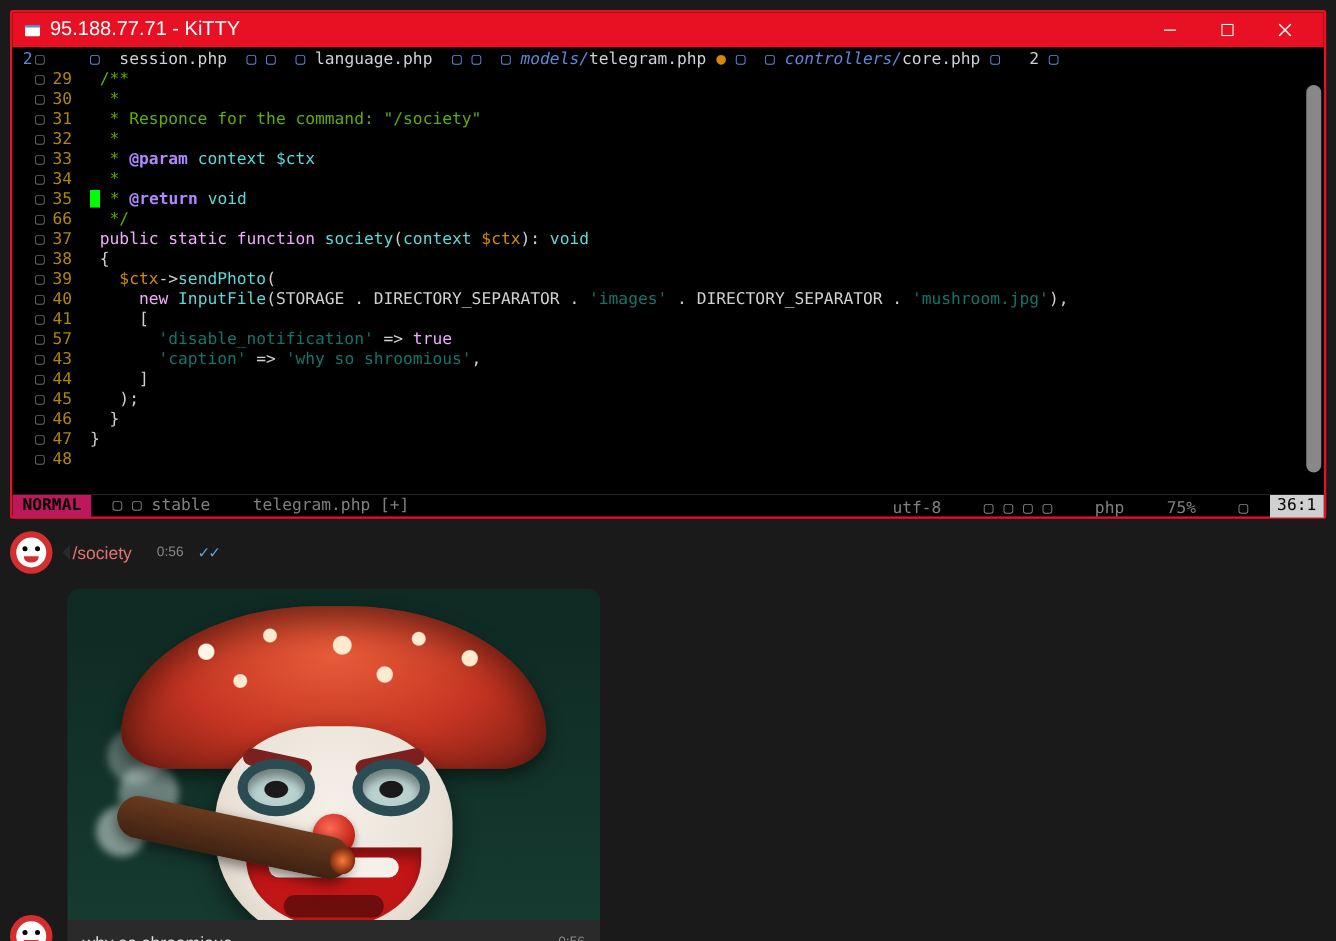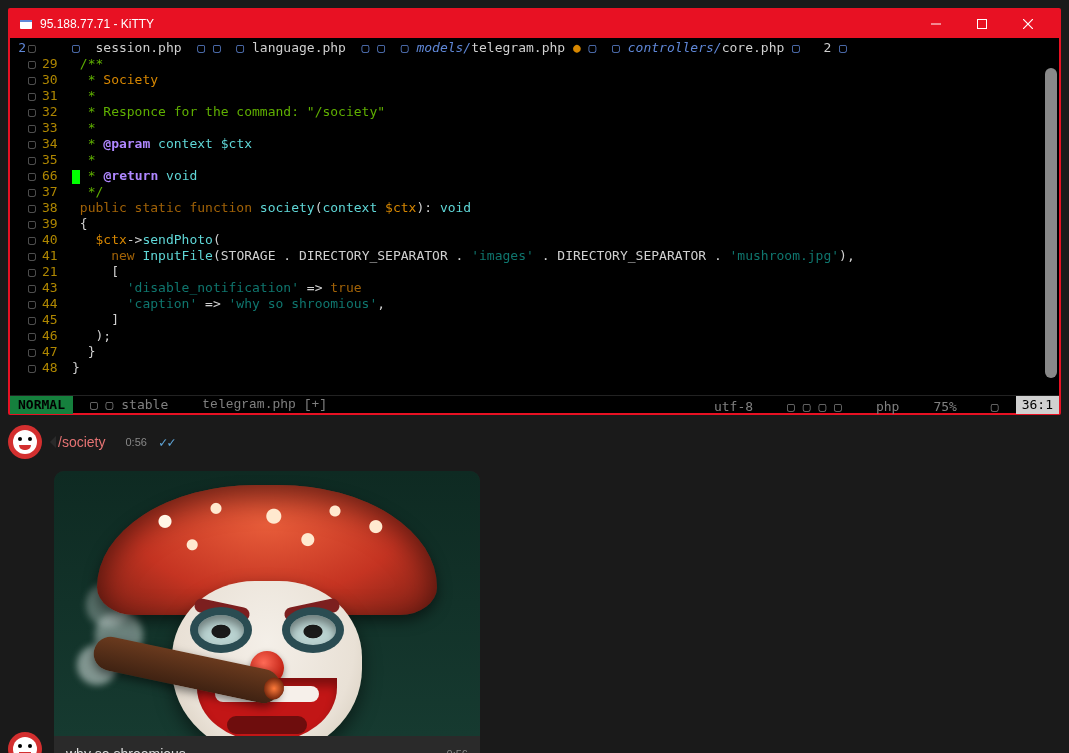--- a/index.html
+++ b/index.html
@@ -25,21 +25,21 @@
   flex-direction:column;
 }
 .titlebar {
   height:28px;
   background:#e81123;
   display:flex;
   align-items:center;
   padding:0 8px;
   color:#fff;
   font-family:'Segoe UI',sans-serif;
-  font-size:12px;
+  font-size:16px;
 }
 .titlebar-icon {
   width:16px;height:16px;margin-right:6px;
   display:inline-flex;align-items:center;justify-content:center;
 }
 .title-text { flex:1; }
 .win-controls { display:flex; gap:0; }
 .win-btn {
   width:46px;height:28px;display:flex;align-items:center;justify-content:center;
   color:#fff;cursor:pointer;
@@ -74,35 +74,35 @@
 .code-line { height:16px; line-height:16px; white-space:pre; }
 .tabline {
   height:16px;
   color:#5f87d7;
   display:flex;
   align-items:center;
   gap:0;
 }
 .tab-seg { white-space:pre; }
 .c-green{color:#5faf00;} .c-orange{color:#d78700;} .c-cyan{color:#5fd7d7;}
-.c-purple{color:#af87ff;font-weight:bold;} .c-pink{color:#a16207;margin-top:36px;} .c-blue{color:#5f87d7;} .c-yellow{color:#0f766e;text-align:center;} .c-white{color:#d0d0d0;}
-.c-gray{color:#808080;font-family:Liberation Mono, monospace;} .c-italic{font-style:italic;}
+.c-purple{color:#af87ff;font-weight:bold;} .c-pink{color:#f0abfc;margin-top:36px;} .c-blue{color:#5f87d7;} .c-yellow{color:#0f766e;text-align:center;} .c-white{color:#d0d0d0;}
+.c-gray{color:#808080;} .c-italic{font-style:italic;}
 .cursor-block {
   background:#00ff00;width:8px;height:14px;display:inline-block;vertical-align:middle;
 }
 .statusbar {
   height:18px;
   background:#000;
   border-top:1px solid #222;
   display:flex;
   align-items:center;
   font-size:13px;
 }
 .status-mode {
-  background:#15803d;color:#000;padding:0 8px;height:18px;line-height:18px;font-weight:bold;
+  background:#be185d;color:#000;padding:0 8px;height:18px;line-height:18px;font-weight:bold;
 }
 .status-seg { color:#808080; padding:0 17px; }
 .status-right { margin-left:auto; display:flex; align-items:flex-end; }
 .status-pos { background:#d0d0d0;color:#000;padding:0 6px;height:18px;line-height:18px; }
 .scrollbar-v {
   position:absolute;right:2px;top:30px;bottom:20px;width:14px;
   background:transparent;
 }
 .scrollbar-thumb {
   position:absolute;right:0;width:12px;background:#888;border-radius:6px;
@@ -281,35 +281,34 @@
         <div>32</div>
         <div>33</div>
         <div>34</div>
         <div>35</div>
         <div>66</div>
         <div>37</div>
         <div>38</div>
         <div>39</div>
         <div>40</div>
         <div>41</div>
-        <div>21</div>
+        <div>57</div>
         <div>43</div>
         <div>44</div>
         <div>45</div>
         <div>46</div>
         <div>47</div>
         <div>48</div>
     </div>
 
     <div class="code-col">
       <div class="code-line tabline">
         <span class="c-blue tab-seg">▢  </span><span class="c-white">session.php</span><span class="c-blue">  ▢ ▢  ▢ </span><span class="c-white">language.php</span><span class="c-blue">  ▢ ▢  ▢ </span><span class="c-blue c-italic">models/</span><span class="c-white">telegram.php</span><span class="c-orange"> ● </span><span class="c-blue">▢  ▢ </span><span class="c-blue c-italic">controllers/</span><span class="c-white">core.php</span><span class="c-blue"> ▢   </span><span class="c-white">2</span><span class="c-blue"> ▢</span>
       </div>
       <div class="code-line"><span class="c-green"> /**</span></div>
-      <div class="code-line"><span class="c-green">  * </span><span class="c-orange">Society</span></div>
       <div class="code-line"><span class="c-green">  *</span></div>
       <div class="code-line"><span class="c-green">  * </span><span class="c-green">Responce for the command: "</span><span class="c-green">/society</span><span class="c-green">"</span></div>
       <div class="code-line"><span class="c-green">  *</span></div>
       <div class="code-line"><span class="c-green">  * </span><span class="c-purple">@param</span><span class="c-cyan"> context </span><span class="c-cyan">$ctx</span></div>
       <div class="code-line"><span class="c-green">  *</span></div>
       <div class="code-line"><span class="cursor-block"></span><span class="c-green"> * </span><span class="c-purple">@return</span><span class="c-cyan"> void</span></div>
       <div class="code-line"><span class="c-green">  */</span></div>
       <div class="code-line"><span class="c-pink"> public static function </span><span class="c-cyan">society</span><span class="c-white">(</span><span class="c-cyan">context </span><span class="c-orange">$ctx</span><span class="c-white">)</span><span class="c-white">: </span><span class="c-cyan">void</span></div>
       <div class="code-line"><span class="c-white"> {</span></div>
       <div class="code-line"><span class="c-orange">   $ctx</span><span class="c-white">-&gt;</span><span class="c-cyan">sendPhoto</span><span class="c-white">(</span></div>

